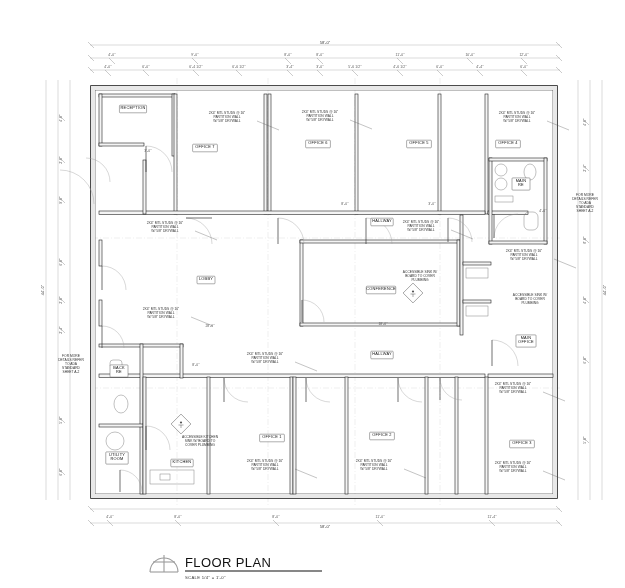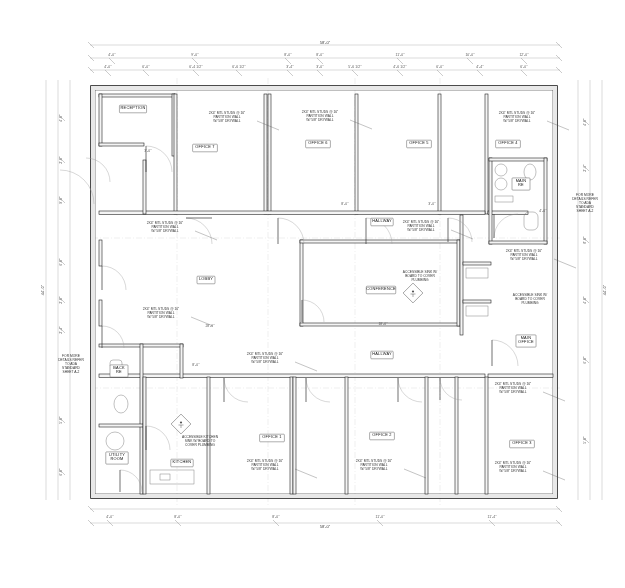--- a/index.html
+++ b/index.html
@@ -505,14 +505,27 @@
         <text x="543" y="212" class="dim">4'-0"</text>
       </g>
 
   <text class="dim-big" id="overall-top" x="325" y="43.5">58'-0"</text>
   <text class="dim-big" id="overall-bottom" x="325" y="528">58'-0"</text>
   <text class="dim-big" id="overall-left" x="44" y="290" transform="rotate(-90 44 290)">44'-0"</text>
   <text class="dim-big" id="overall-right" x="606" y="290" transform="rotate(-90 606 290)">44'-0"</text>
 
 </svg>
 
-
+<div style="position:absolute;left:140px;top:538px;width:200px;height:44px;">
+  <svg width="200" height="44">
+    <g class="logo">
+      <path d="M10,34 A14,14 0 0,1 38,34"></path>
+      <line x1="24" y1="17" x2="24" y2="34"></line>
+      <line x1="13" y1="24" x2="35" y2="24"></line>
+      <line x1="10" y1="34" x2="38" y2="34"></line>
+    </g>
+    <text class="titletxt" id="tb-title" x="45" y="29">FLOOR PLAN</text>
+    <line class="titlerule" x1="45" y1="33" x2="182" y2="33"></line>
+    <text class="scaletxt" id="tb-scale" x="45" y="41">SCALE 1/4" = 1'-0"</text>
+  </svg>
 </div>
 
+</div>
+
 </body></html>

